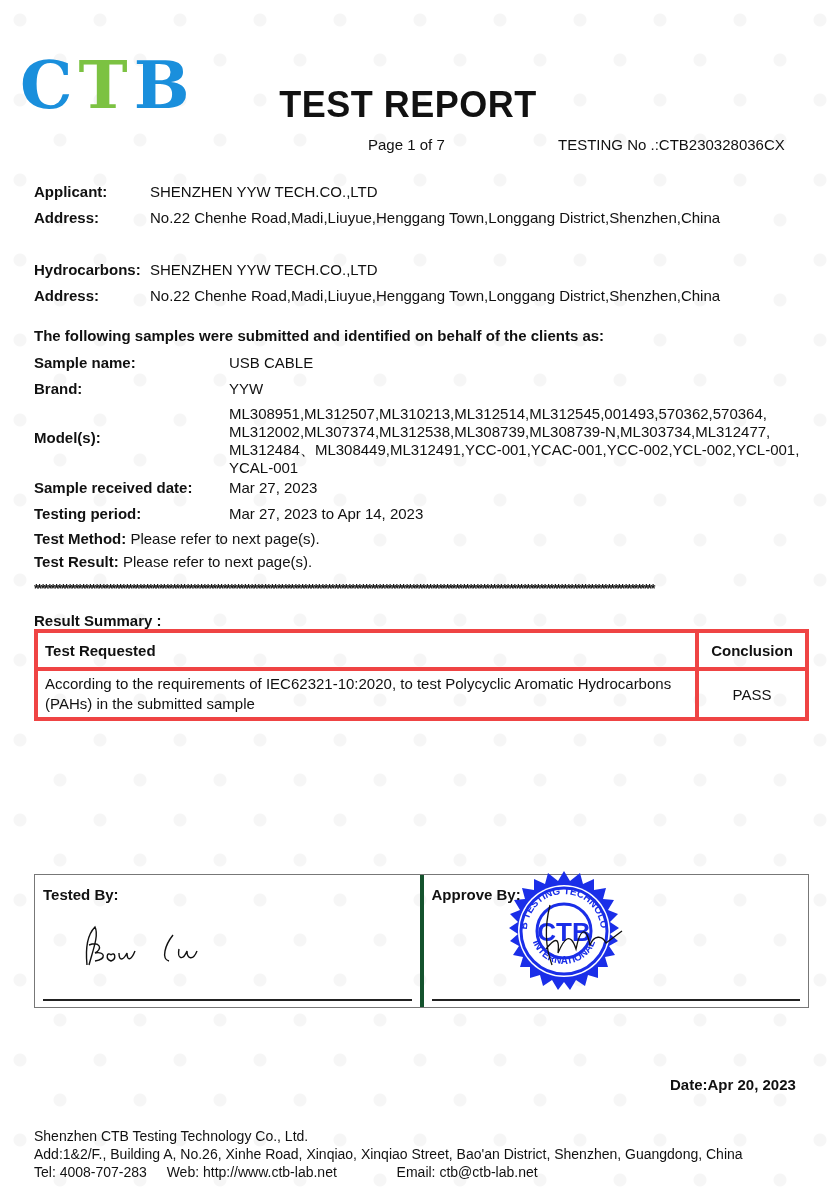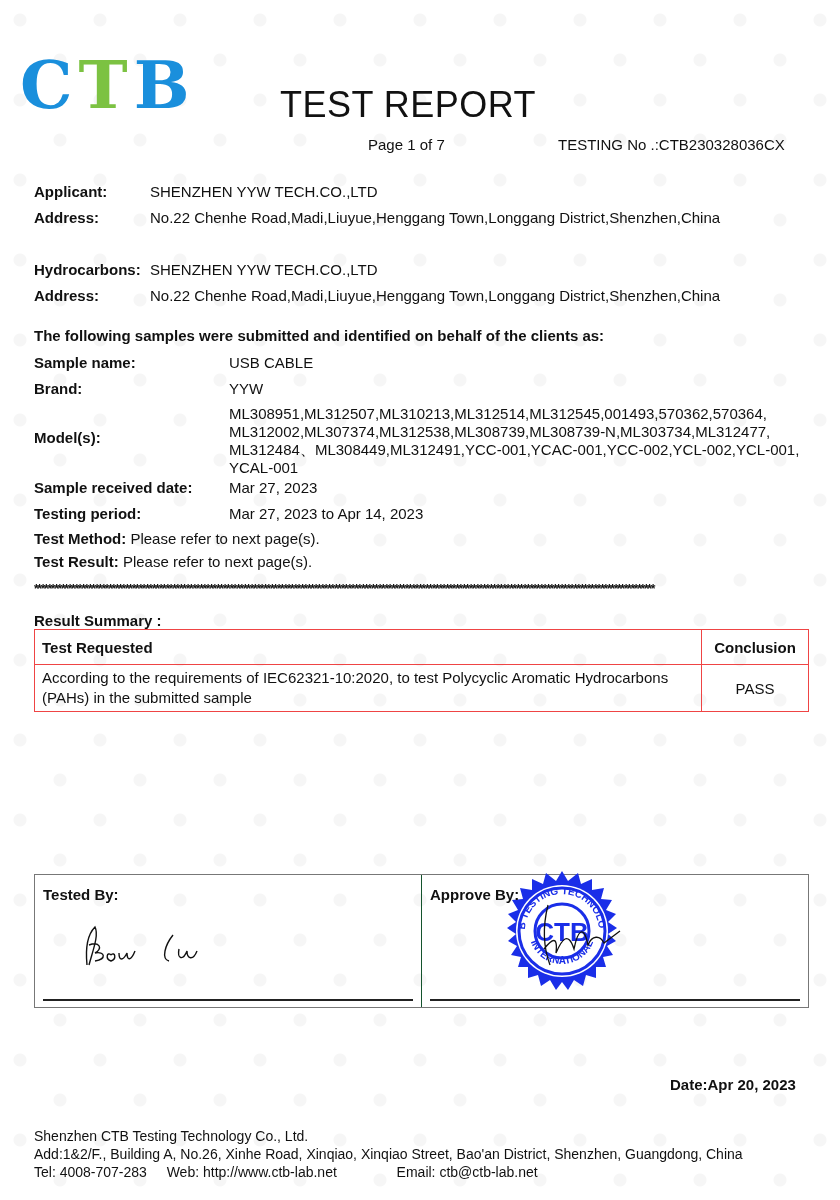--- a/index.html
+++ b/index.html
@@ -13,35 +13,35 @@
     position: absolute; inset: 0; z-index: 0; pointer-events: none;
     background-image:
       radial-gradient(circle at 20px 20px, rgba(0,0,0,0.035) 6px, transparent 7px),
       radial-gradient(circle at 60px 60px, rgba(0,0,0,0.035) 6px, transparent 7px);
     background-size: 80px 80px;
   }
   .abs { position: absolute; z-index: 1; }
   .logo { left: 20px; top: 52px; font-family: "DejaVu Serif", serif; font-weight: bold; font-size: 66px; letter-spacing: 6px; line-height: 1; }
   .logo .c, .logo .b { color: #1a8fdc; }
   .logo .t { color: #7cc242; }
-  .title { left: 0; width: 816px; top: 84px; text-align: center; font-size: 36px; font-weight: normal; letter-spacing: 0.5px; }
+  .title { left: 0; width: 816px; top: 84px; text-align: center; font-size: 36px; font-weight: bold; letter-spacing: 0.5px; }
   .pageno { left: 368px; top: 136px; font-size: 15px; }
   .reportno { left: 558px; top: 136px; font-size: 15px; }
   .row { font-size: 15px; }
   .lbl { font-weight: bold; }
   .v1 { left: 150px; }
   .v2 { left: 229px; }
   .models { left: 229px; top: 405px; width: 590px; font-size: 15px; line-height: 18px; }
   .stars { left: 34px; top: 583px; width: 770px; font-size: 12px; font-weight: bold; letter-spacing: -1.3px; white-space: nowrap; overflow: hidden; line-height: 12px; }
   table.summary { position: absolute; z-index: 1; left: 34px; top: 629px; width: 775px; border-collapse: collapse; font-size: 15px; }
-  table.summary td, table.summary th { border: 1px solid #ef4444; padding: 3px 7px; vertical-align: middle; }
+  table.summary td, table.summary th { border: 4px solid #ef4444; padding: 3px 7px; vertical-align: middle; }
   table.summary th { font-weight: bold; text-align: left; height: 28px; }
   table.summary th.concl, table.summary td.concl { text-align: center; width: 92px; }
   .sigbox { position: absolute; z-index: 1; left: 34px; top: 874px; width: 773px; height: 132px; border: 1px solid #777; display: flex; }
-  .sigcell { position: relative; flex: 1; border-right: 1px solid #14532d; }
+  .sigcell { position: relative; flex: 1; border-right: 4px solid #14532d; }
   .sigcell:last-child { border-right: none; }
   .siglabel { position: absolute; left: 8px; top: 11px; font-size: 15px; font-weight: bold; }
   .sigline { position: absolute; left: 8px; right: 8px; bottom: 6px; border-bottom: 2px solid #222; }
   .sig { position: absolute; left: 30px; top: 40px; }
   .stamp { position: absolute; left: 70px; top: -6px; }
   .date { left: 670px; top: 1076px; font-size: 15px; font-weight: bold; }
   .footer { left: 34px; top: 1127px; font-size: 14px; line-height: 18px; }
 </style>
 </head>
 <body>

